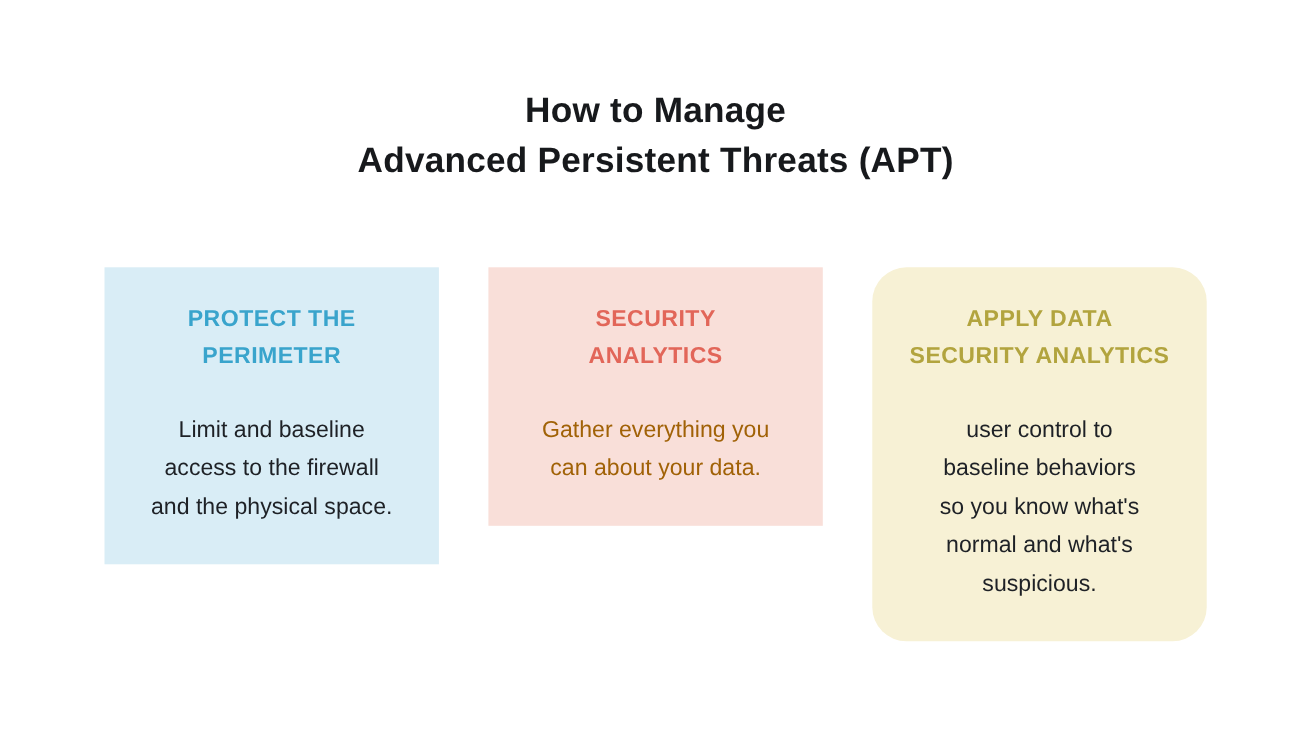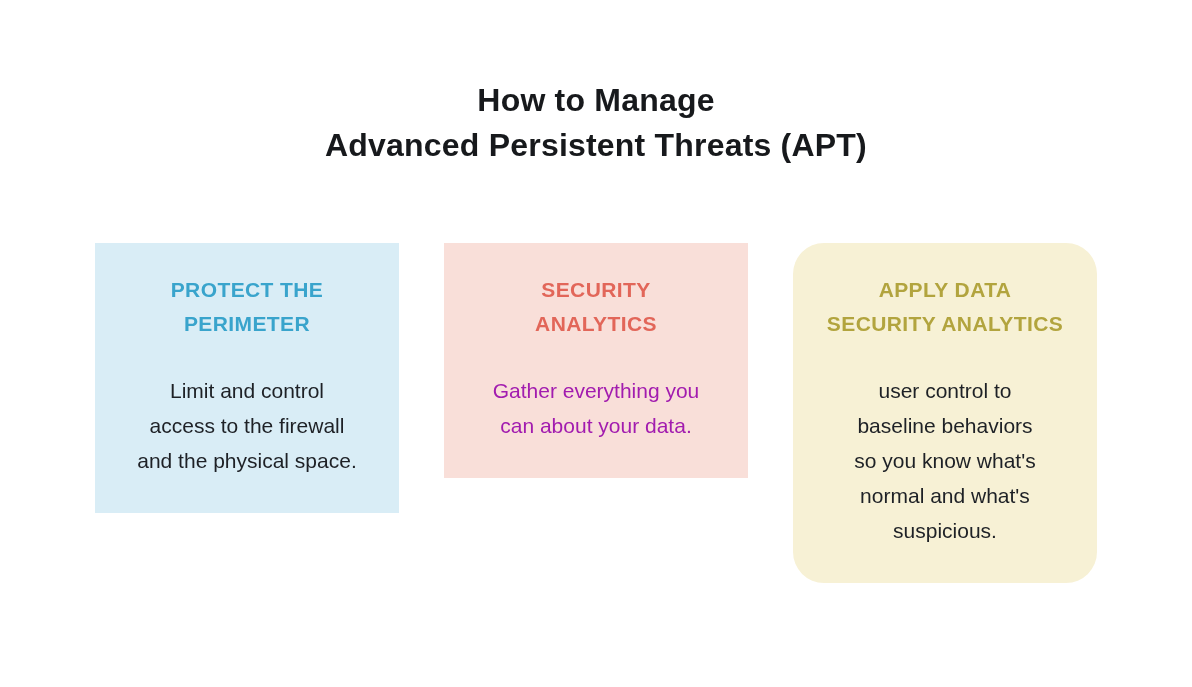--- a/index.html
+++ b/index.html
@@ -74,32 +74,32 @@
   </div>
 
   <div class="cards">
 
     <div class="card" style="background-color: rgb(217, 237, 246);">
       <div class="card-heading" style="color: rgb(57, 164, 204);">
         <span class="line">PROTECT THE</span>
         <span class="line">PERIMETER</span>
       </div>
       <div class="card-body" style="color: rgb(30, 33, 38);">
-        <span class="line">Limit and control</span>
+        <span class="line">Limit and baseline</span>
         <span class="line">access to the firewall</span>
         <span class="line">and the physical space.</span>
       </div>
     </div>
 
     <div class="card" style="background-color: rgb(249, 223, 217);">
       <div class="card-heading" style="color: rgb(226, 102, 89);">
         <span class="line">SECURITY</span>
         <span class="line">ANALYTICS</span>
       </div>
-      <div class="card-body" style="color: #a21caf;">
+      <div class="card-body" style="color: #a16207;">
         <span class="line">Gather everything you</span>
         <span class="line">can about your data.</span>
       </div>
     </div>
 
     <div class="card" style="background-color: rgb(247, 241, 213); border-radius: 31px;">
       <div class="card-heading" style="color: rgb(178, 164, 62);">
         <span class="line">APPLY DATA</span>
         <span class="line">SECURITY ANALYTICS</span>
       </div>

